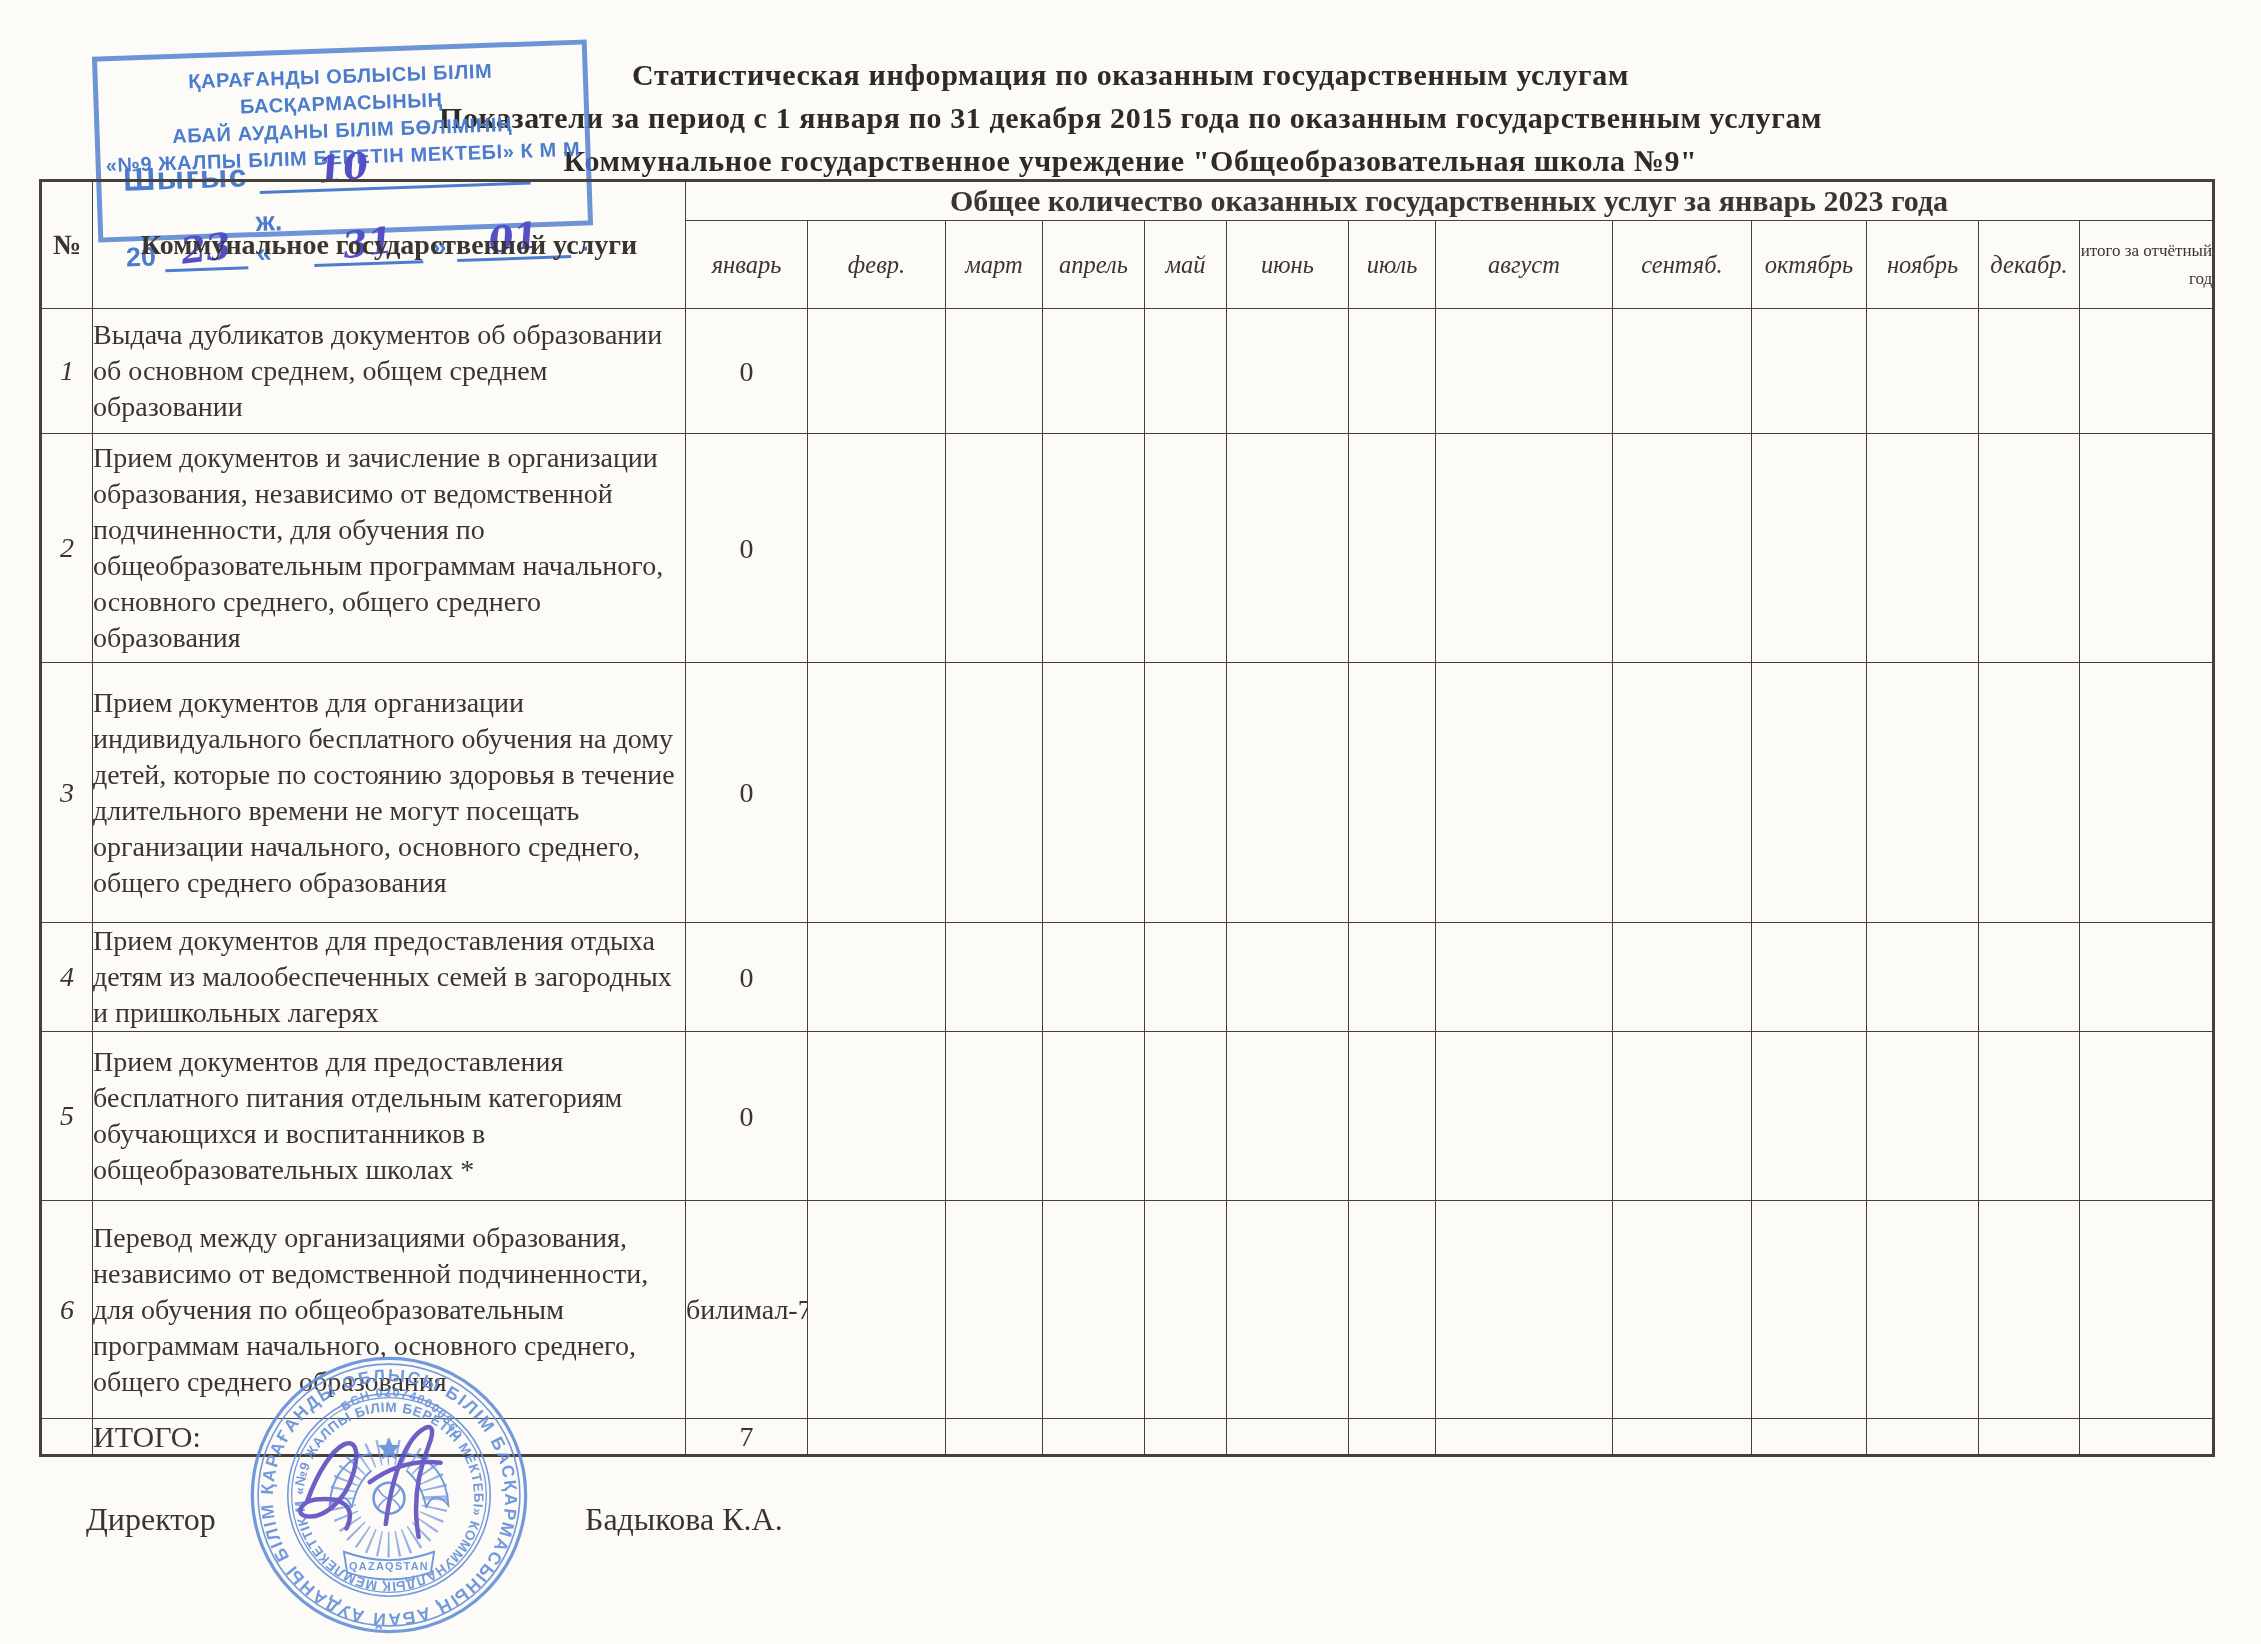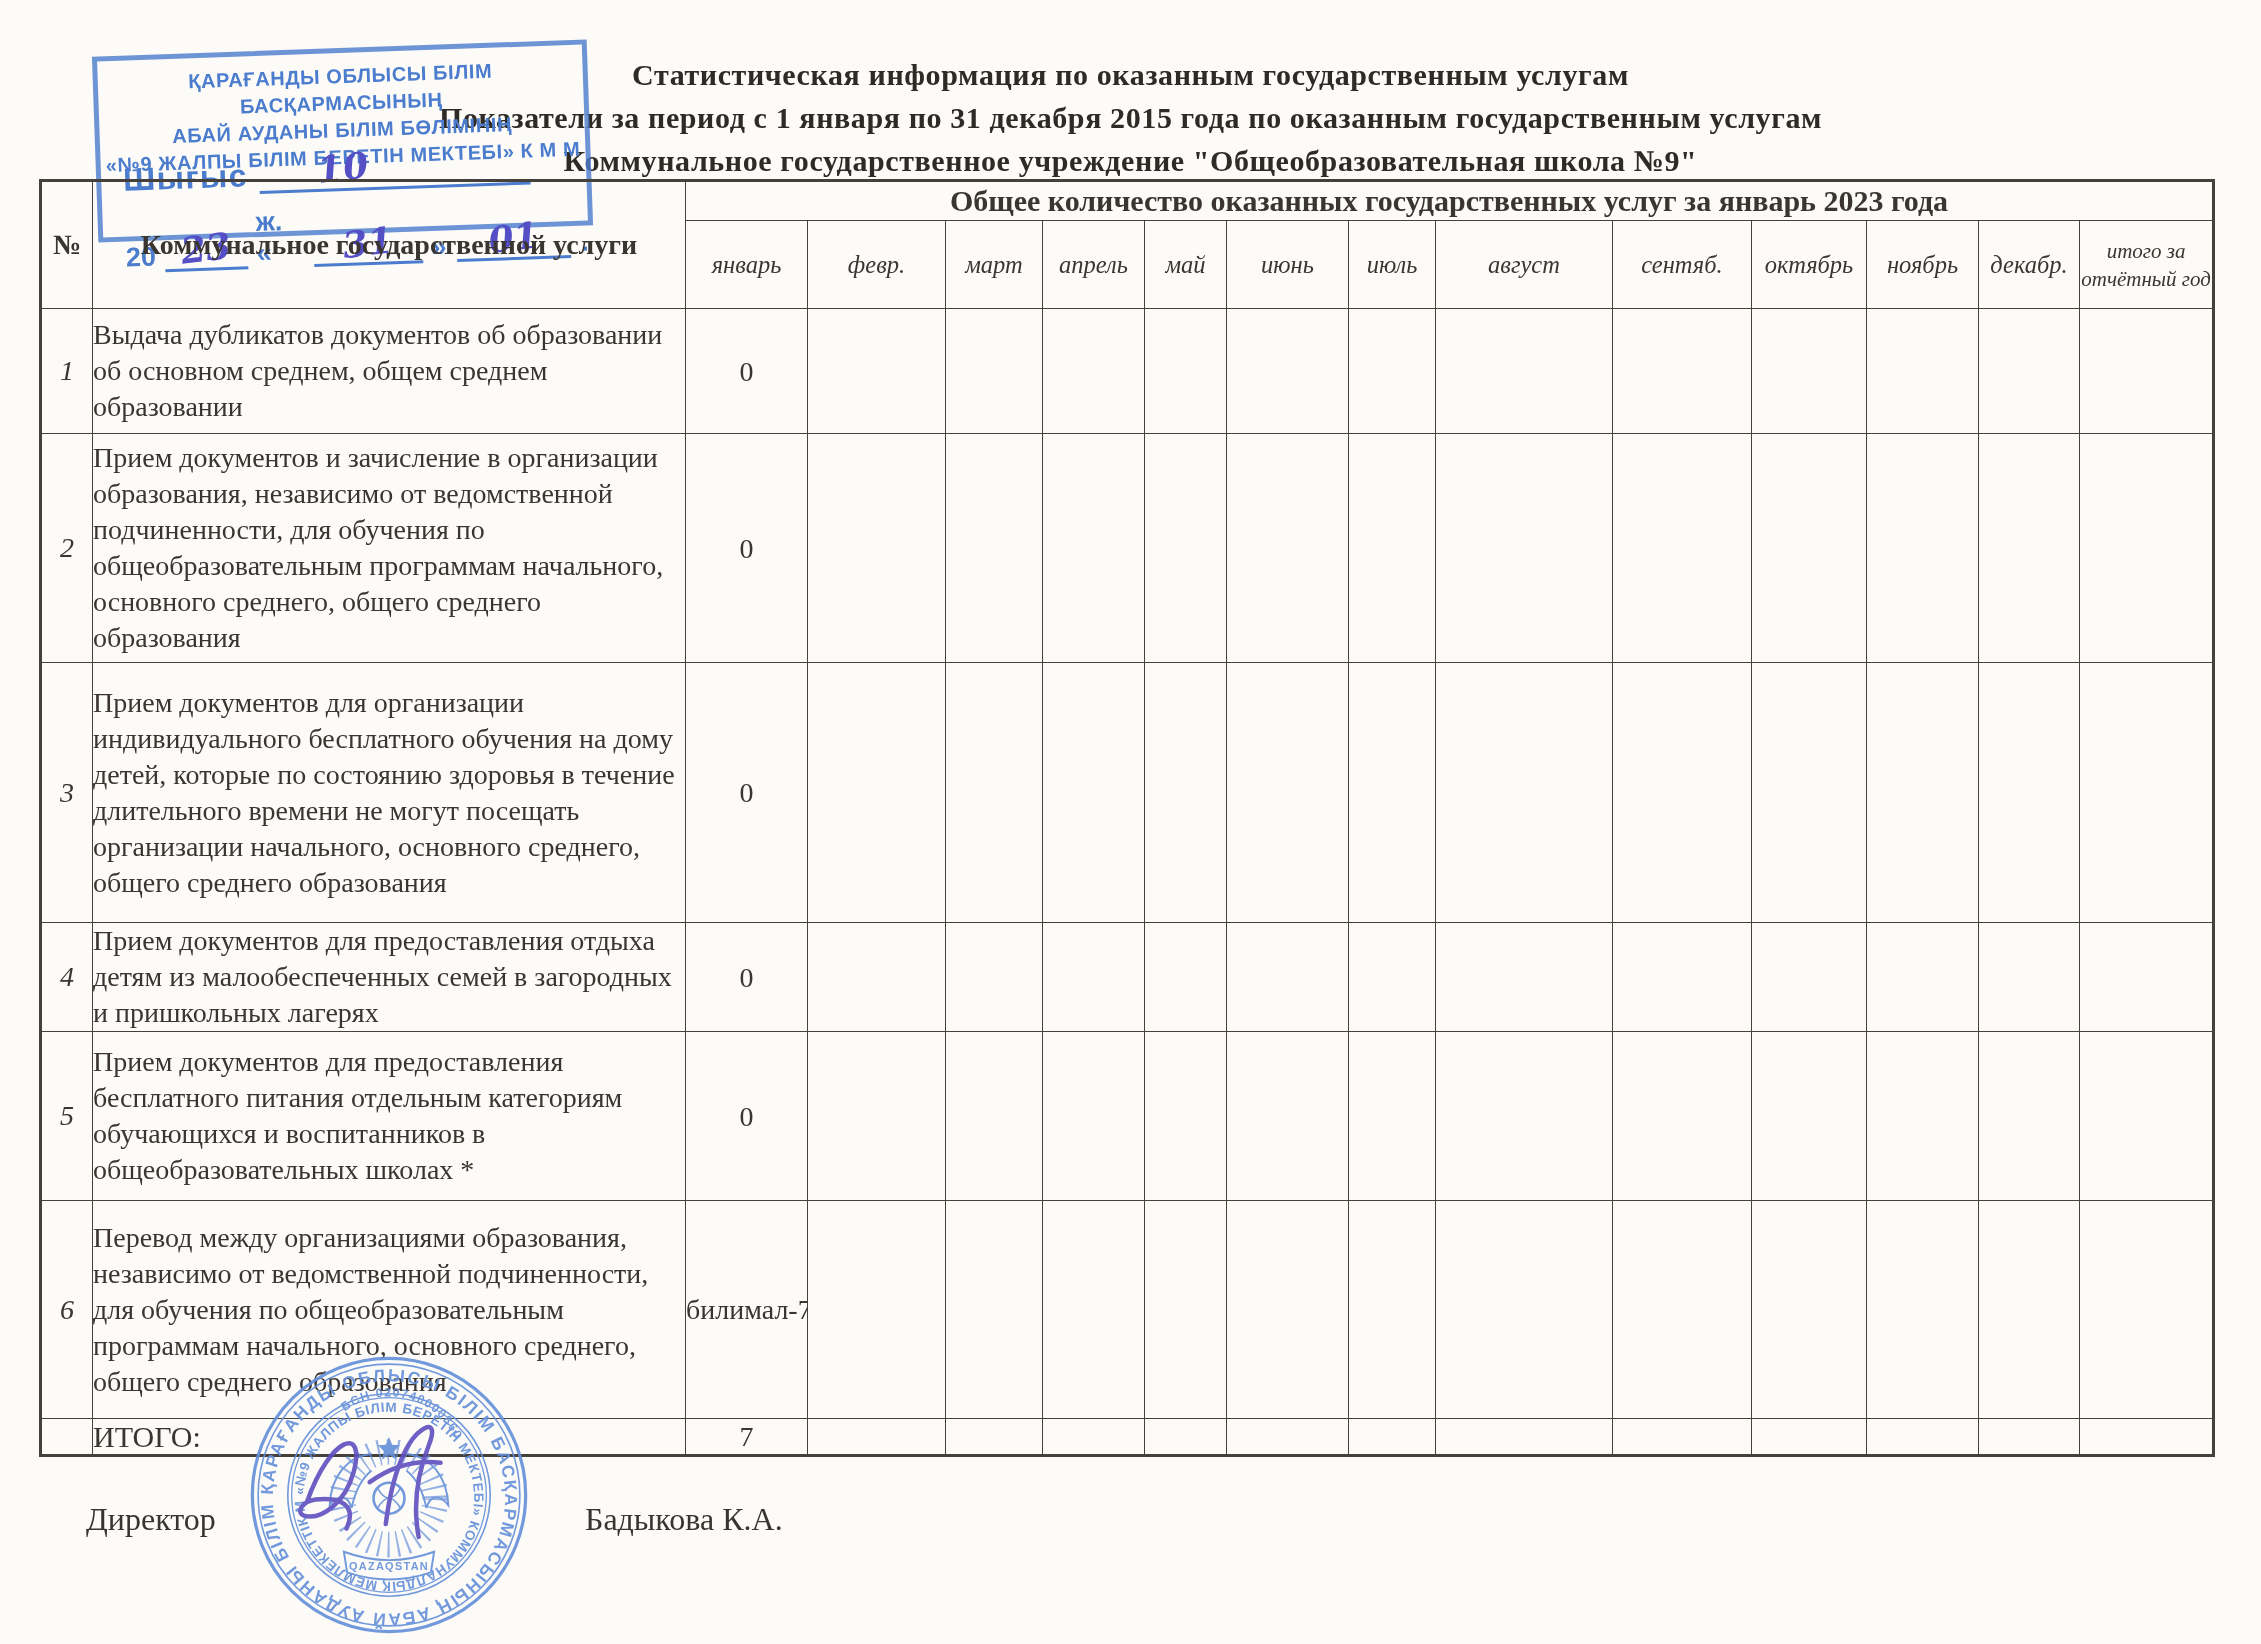--- a/index.html
+++ b/index.html
@@ -36,21 +36,21 @@
   table.stat {
     position:absolute; left:39px; top:179px;
     border-collapse:collapse; table-layout:fixed; width:2174px;
     font-size:28px; color:#3a3530;
   }
   table.stat td, table.stat th { border:1.9px solid #46403a; padding:0; overflow:hidden; }
   table.stat { border:3.9px solid #46403a; }
   th.hspan { font-size:30px; font-weight:bold; text-align:center; }
   th.hno, th.hname { font-size:28px; font-weight:bold; text-align:center; }
   th.hmon { font-weight:normal; font-size:24.5px; text-align:center; vertical-align:middle;font-style:italic; }
-  th.hyear { font-weight:normal; font-size:21px; line-height:28px; text-align:center;font-style:italic; }
+  th.hyear { font-weight:normal; font-size:17px; line-height:28px; text-align:right; }
   td.cno { text-align:center; font-style:italic; font-size:28px; vertical-align:middle; }
   td.cname { font-size:28px; line-height:36px; padding:3.9px 10.3px; vertical-align:middle; }
   td.cv { text-align:center; vertical-align:middle; font-size:28px; line-height:33px; }
   td.ctotal-label { font-size:30px; padding-left:10.3px; vertical-align:middle;margin-left:28px; }
   
   .director-label { position:absolute; left:86px; top:1501px; font-size:32px; color:#39342f; }
   .director-name  { position:absolute; left:585px; top:1501px; font-size:32px; color:#39342f; }
   
   .seal { position:absolute; left:233px; top:1339px; width:312px; height:312px; opacity:0.9; }
   .seal text { font-family:"Liberation Sans", sans-serif; font-weight:bold; fill:#648fd9; }

